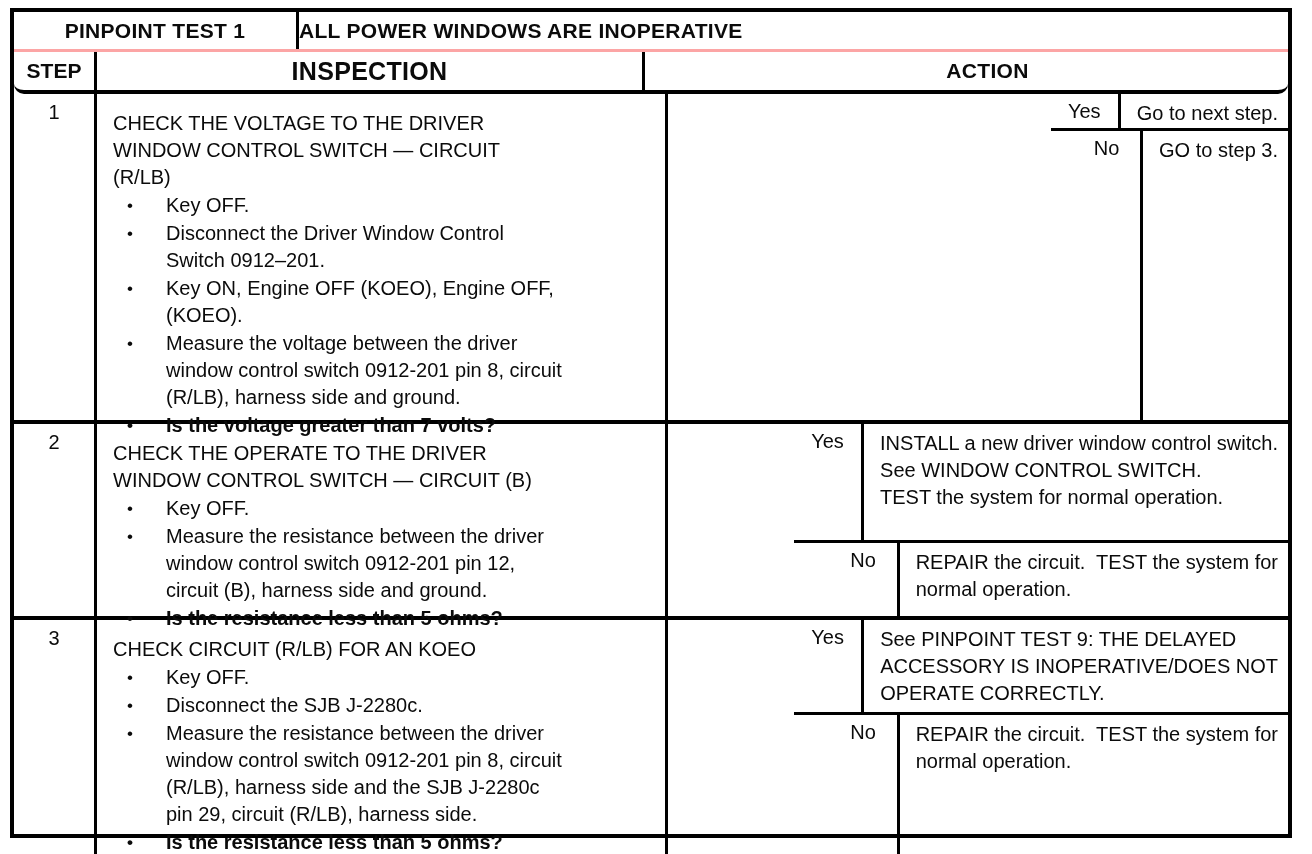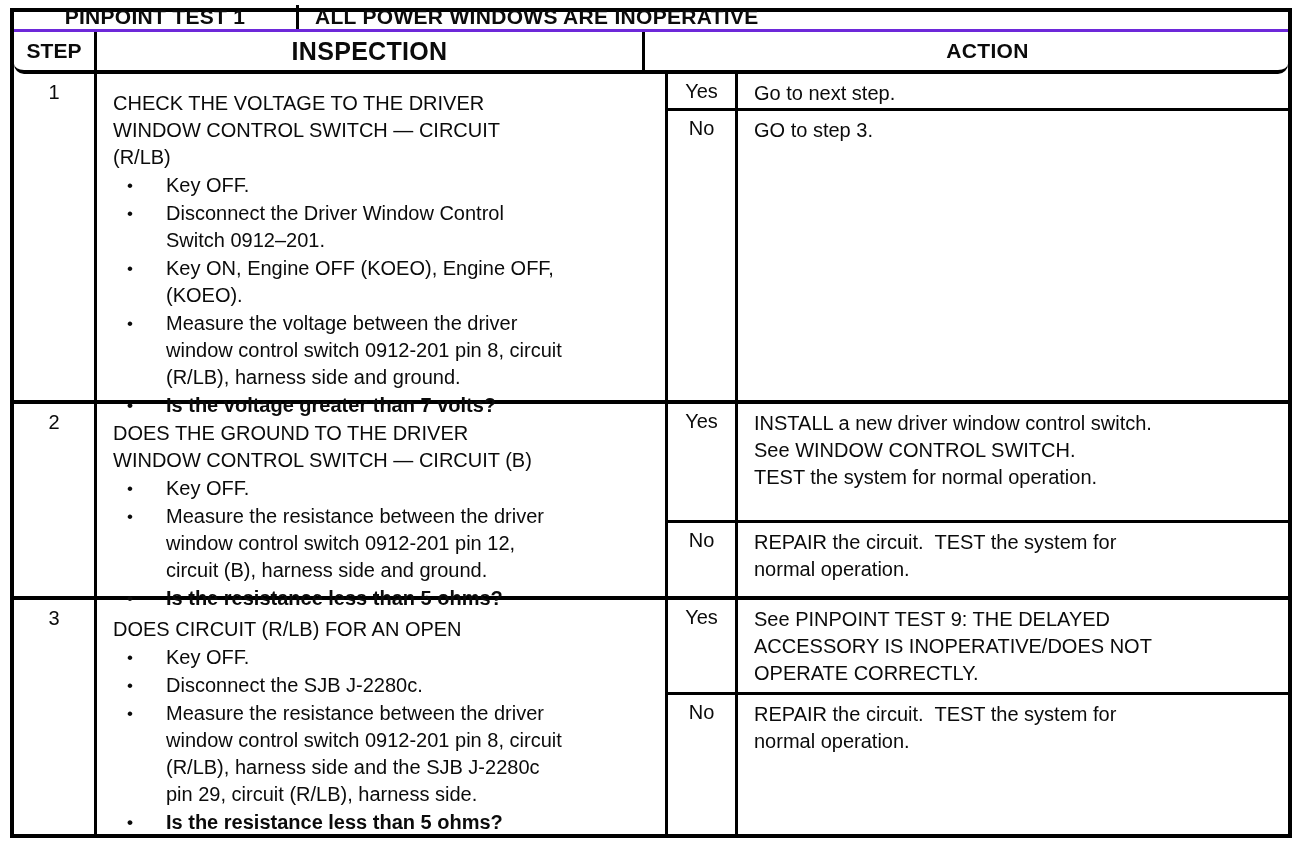--- a/index.html
+++ b/index.html
@@ -13,37 +13,35 @@
     position: absolute;
     left: 10px; top: 8px;
     width: 1282px; height: 830px;
     border: 4px solid #000;
     background: #fff;
     display: flex;
     flex-direction: column;
   }
   
   .title-row {
-    height: 20px;
-    border-bottom: 3px solid #6d28d9;
-    display: flex;
-    flex: none;
-    align-items: flex-end;
+    height: 40px;
+    border-bottom: 3px solid #fca5a5;
+    display: flex;
+    flex: none;
   }
   .title-left {
     width: 285px;
     flex: none;
     border-right: 3px solid #000;
     display: flex; align-items: center; justify-content: center;
     font-weight: 700; font-size: 21px; letter-spacing: 0.3px;
   }
   .title-right {
     flex: 1;
     display: flex; align-items: center;
-    padding-left: 16px;
     font-weight: 700; font-size: 21px; letter-spacing: 0.3px;
   }
   
   .head-row {
     height: 42px;
     border-bottom: 4px solid #000;
     display: flex;
     flex: none;
     border-radius: 10px;
   }
@@ -86,21 +84,21 @@
     padding: 16px 8px 0 16px;
     font-size: 20px; line-height: 27px;
   }
   .insp-title { white-space: pre-wrap; }
   .insp-list { list-style: none; }
   .insp-item { display: flex; padding-left: 14px; margin-top: 1px; }
   .insp-item .bullet { width: 39px; flex: none; font-size: 17px; line-height: 27px; }
   .insp-item .insp-text { flex: 1; white-space: pre-wrap; }
   .insp-item.q { font-weight: 700; }
   
-  .outcomes { flex: 1; display: flex; flex-direction: column; }
+  .outcomes { flex: 1; display: flex; flex-direction: column; align-items: flex-end; }
   .sub { display: flex; flex: none; }
   .sub-yes { border-bottom: 3px solid #000; }
   .row-s1 .sub-yes { height: 37px; }
   .row-s2 .sub-yes { height: 119px; }
   .row-s3 .sub-yes { height: 95px; }
   .sub-no { flex: 1; }
   .yn {
     width: 70px; flex: none;
     border-right: 3px solid #000;
     text-align: center;
@@ -171,21 +169,21 @@
       <div class="sub sub-no">
         <div class="yn">No</div>
         <div class="action">GO to step 3.</div>
       </div>
     </div>
   </div>
 
   <div class="step-row row-s2">
     <div class="step-num">2</div>
     <div class="inspection">
-      <div class="insp-title">DOES THE GROUND TO THE DRIVER
+      <div class="insp-title">CHECK THE OPERATE TO THE DRIVER
 WINDOW CONTROL SWITCH — CIRCUIT (B)</div>
       <ul class="insp-list">
         <li class="insp-item">
             <span class="bullet">•</span>
             <span class="insp-text">Key OFF.</span>
           </li>
         <li class="insp-item">
             <span class="bullet">•</span>
             <span class="insp-text">Measure the resistance between the driver
 window control switch 0912-201 pin 12,
@@ -208,21 +206,21 @@
         <div class="yn">No</div>
         <div class="action">REPAIR the circuit.  TEST the system for
 normal operation.</div>
       </div>
     </div>
   </div>
 
   <div class="step-row row-s3">
     <div class="step-num">3</div>
     <div class="inspection">
-      <div class="insp-title">DOES CIRCUIT (R/LB) FOR AN OPEN</div>
+      <div class="insp-title">CHECK CIRCUIT (R/LB) FOR AN KOEO</div>
       <ul class="insp-list">
         <li class="insp-item">
             <span class="bullet">•</span>
             <span class="insp-text">Key OFF.</span>
           </li>
         <li class="insp-item">
             <span class="bullet">•</span>
             <span class="insp-text">Disconnect the SJB J-2280c.</span>
           </li>
         <li class="insp-item">

